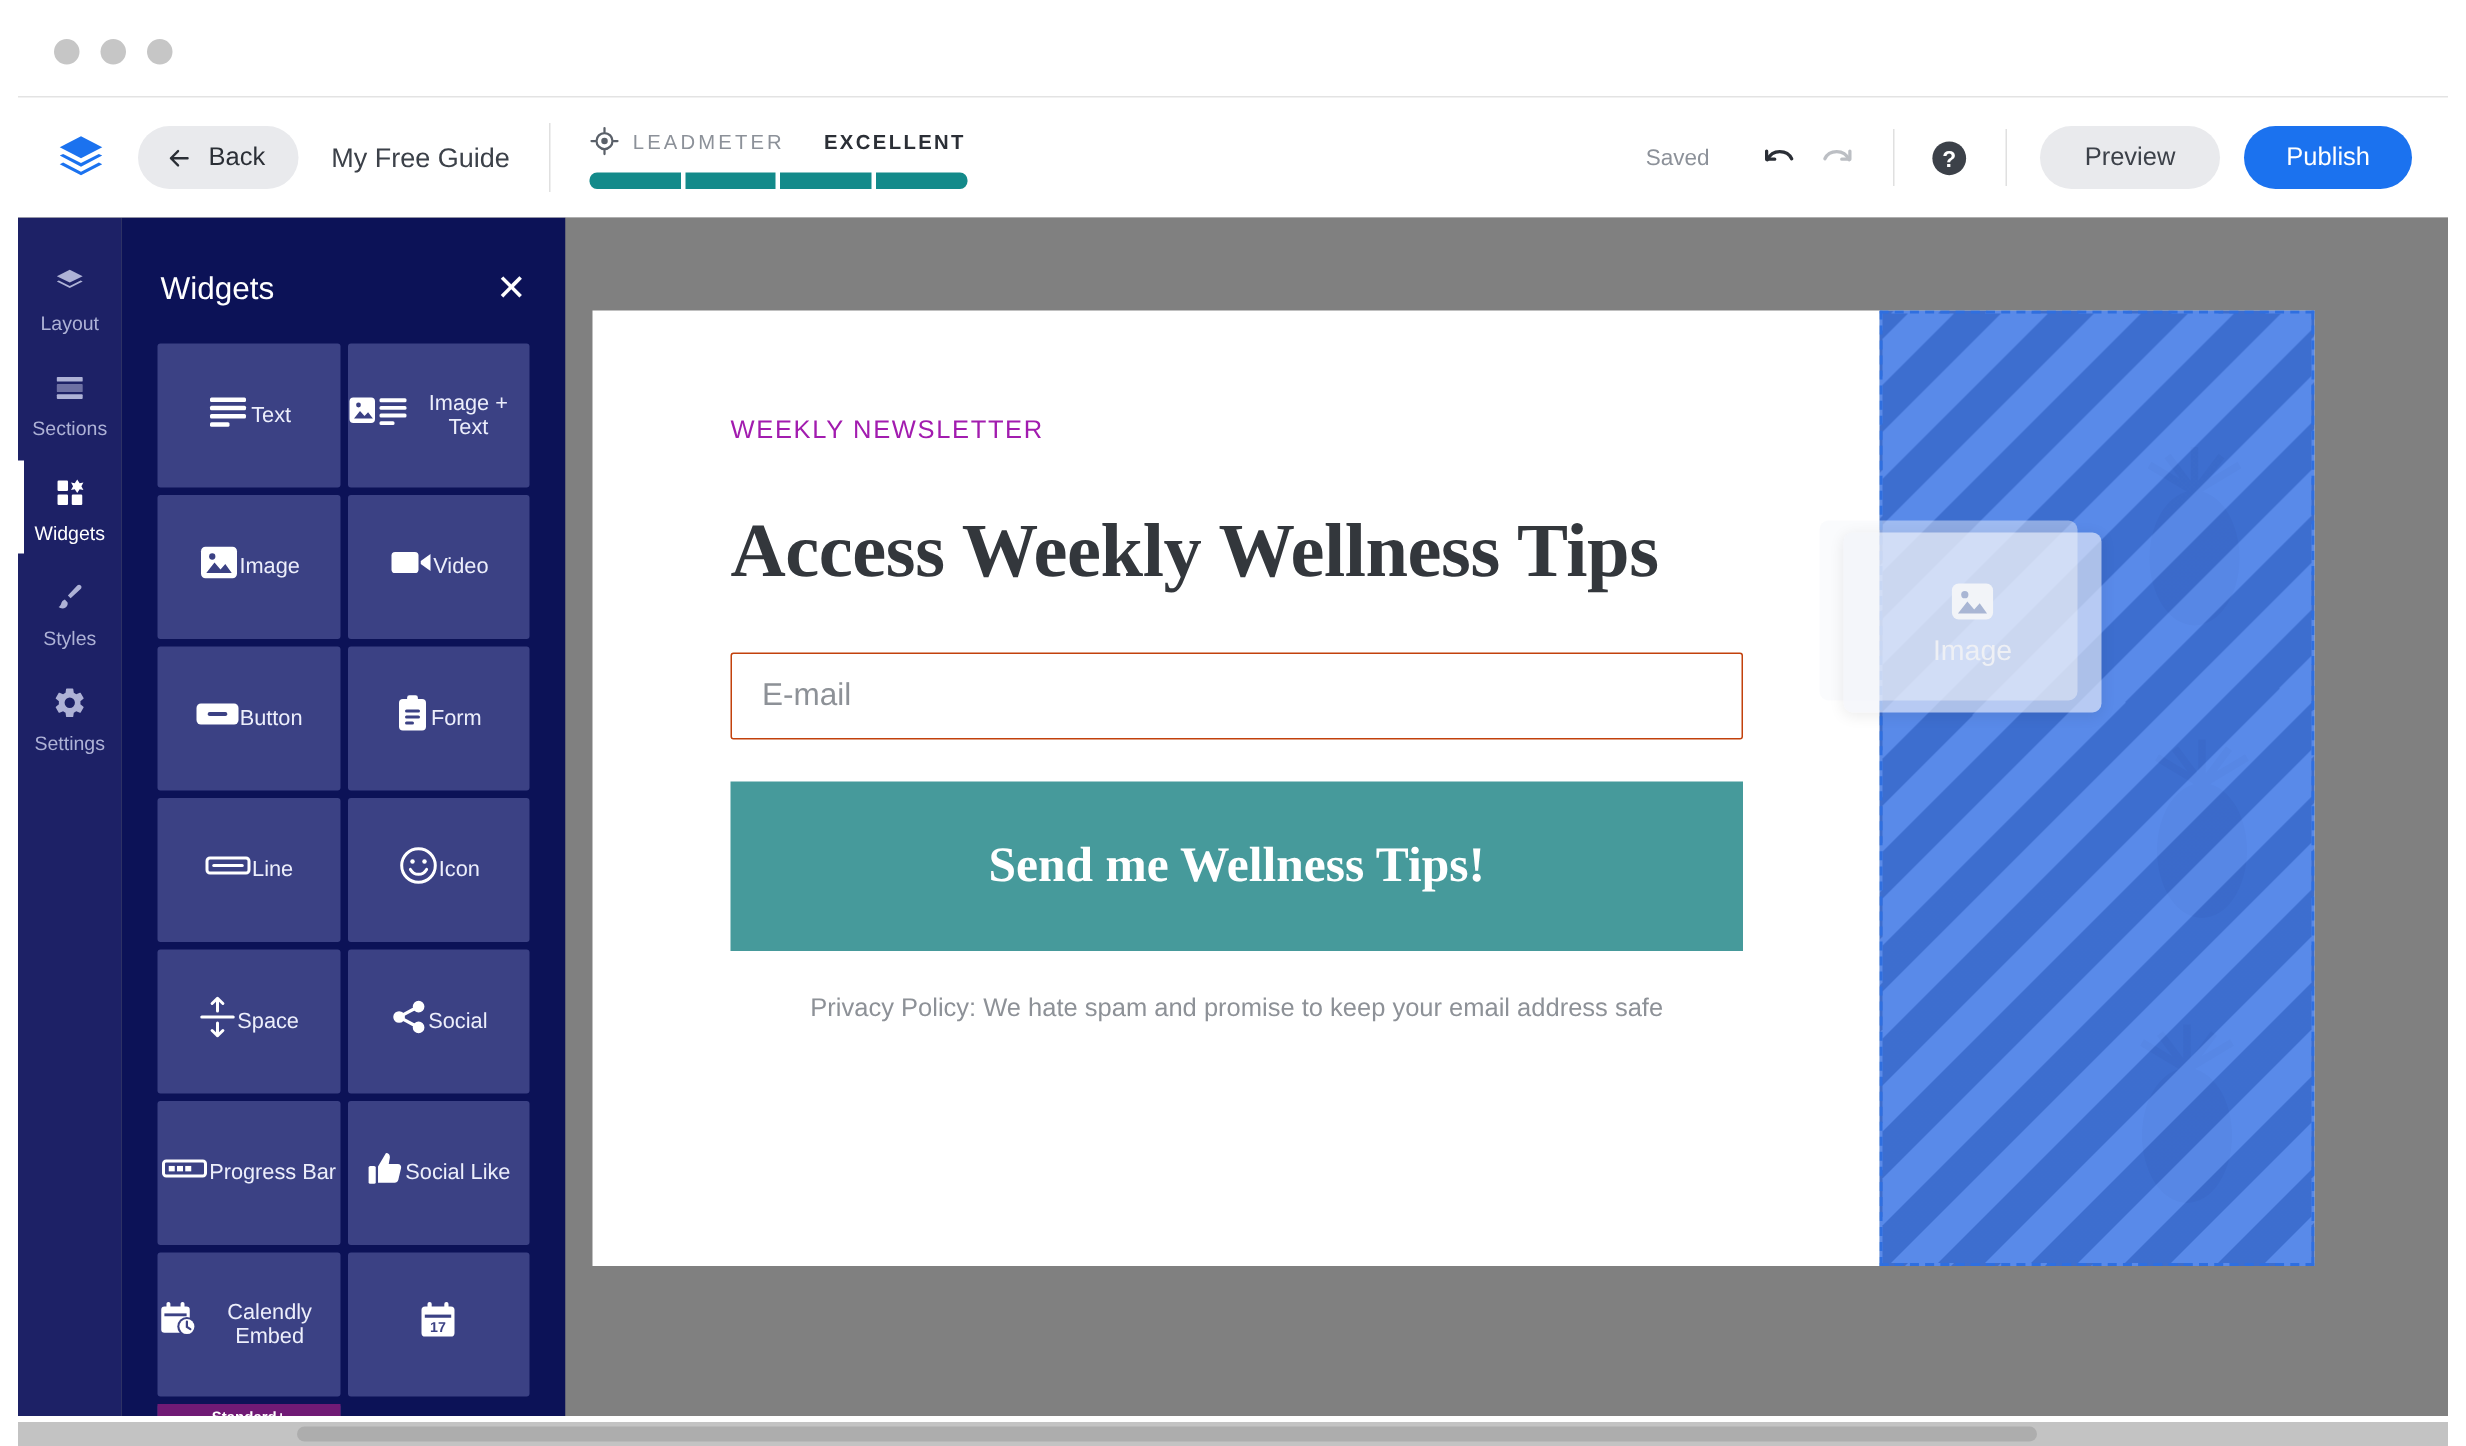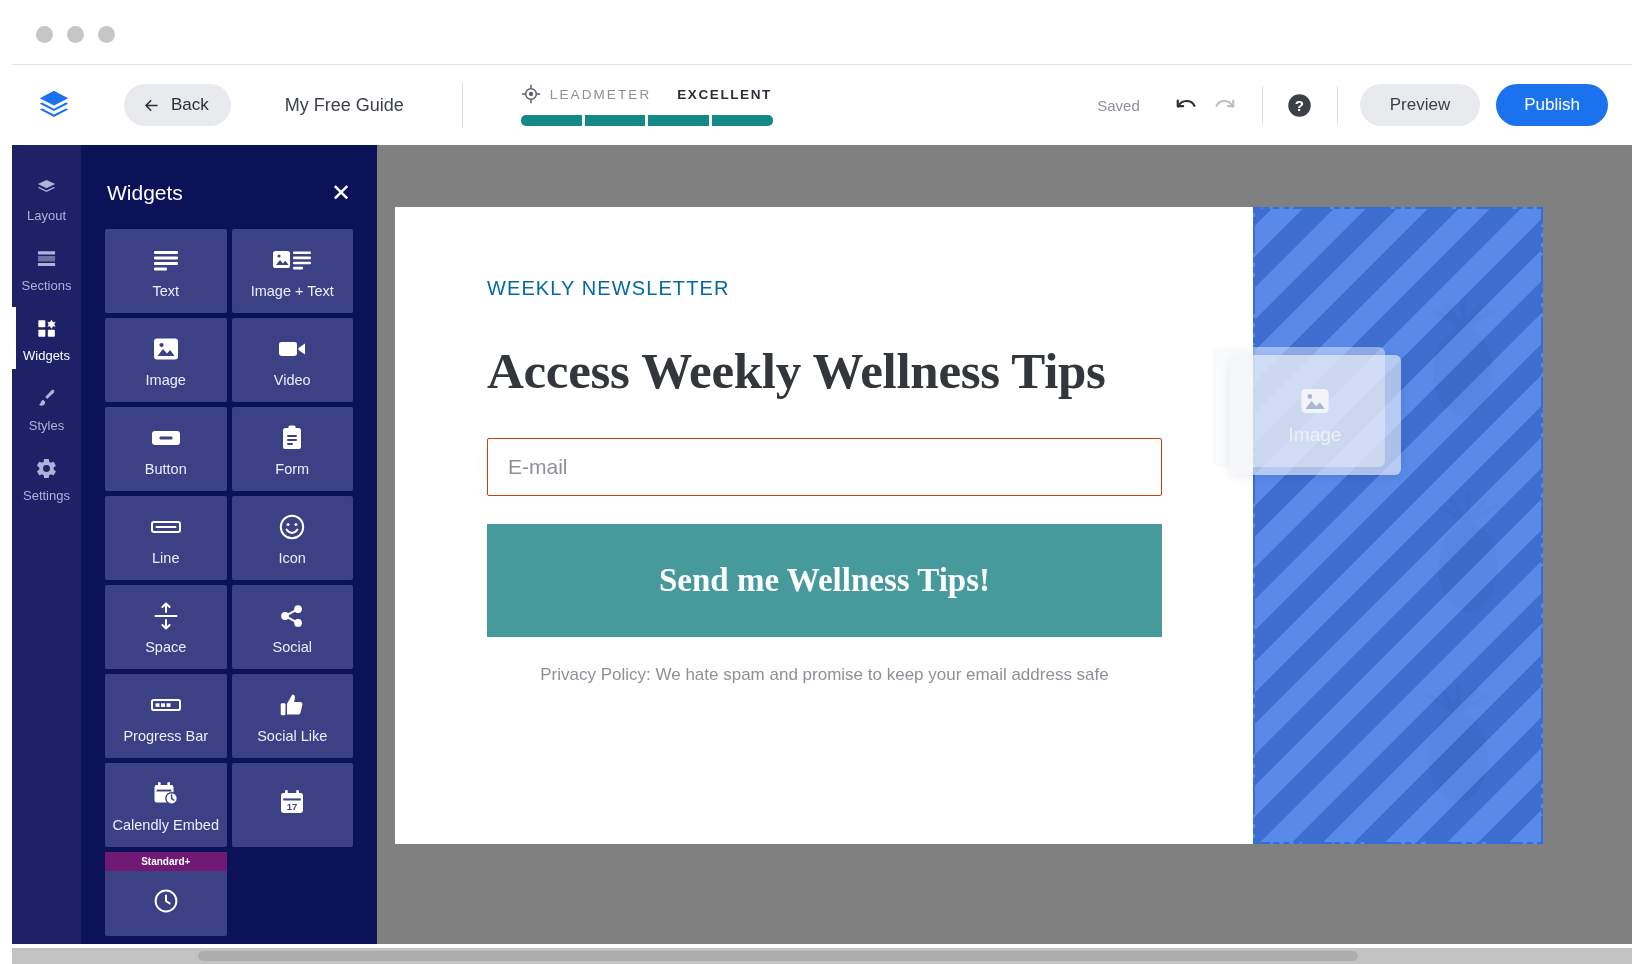--- a/index.html
+++ b/index.html
@@ -30,21 +30,20 @@
   .dot { width: 17px; height: 17px; border-radius: 50%; background: #c6c6c6; }
 
   
   .toolbar {
     position: absolute; left: 12px; top: 64px;
     width: 1620px; height: 81px;
     background: #ffffff;
     border-top: 1px solid #e3e3e3;
     display: flex; align-items: center;
     padding: 0 24px 0 20px;
-    gap: 32px;
   }
   .logo { width: 44px; height: 44px; display:flex; align-items:center; justify-content:center; }
   .back-btn {
     display: flex; align-items: center; gap: 10px;
     background: #e9eaed; border-radius: 22px;
     height: 42px; padding: 0 22px 0 18px;
     margin-left: 16px;
     color: #2b2f36; font-size: 17px;
     cursor: pointer; border: none;
     font-family: "Liberation Sans", sans-serif;
@@ -133,22 +132,22 @@
   .panel-title { color: #ffffff; font-size: 21px; }
   .panel-close { color: #ffffff; font-size: 24px; cursor: pointer; line-height: 1; background:none;border:none; font-family: "Liberation Sans", sans-serif;}
   .widget-grid {
     display: grid; grid-template-columns: 1fr 1fr;
     gap: 5px;
     padding: 14px 24px 0 24px;
   }
   .widget-card {
     position: relative;
     background: #3b4184;
-    height: 84px;
-    display: flex; flex-direction: column;
+    height: 96px;
+    display: flex; flex-direction: row;
     align-items: center; justify-content: center;
     cursor: pointer;
     border-radius: 2px;
   }
   .w-ico { height: 34px; display:flex; align-items:center; justify-content:center; margin-bottom: 6px; }
   .w-label { color: #eceefb; font-size: 14.5px; text-align: center; }
   .badge-standard {
     position: absolute; left: 0; right: 0; top: 0;
     background: #701a75; color: #ffffff;
     font-size: 10px; font-weight: bold; text-align: center;
@@ -164,21 +163,21 @@
   .canvas {
     position: absolute; left: 18px; top: 62px;
     width: 1148px; height: 637px;
     background: #ffffff;
     display: flex;
   }
   .canvas-left {
     width: 858px; padding: 70px 0 0 92px;
   }
   .eyebrow {
-    font-size: 20px; letter-spacing: 1.1px; color: #0369a1;
+    font-size: 17px; letter-spacing: 1.1px; color: #a21caf;
     margin-bottom: 42px;
   }
   .headline {
     font-family: "Liberation Serif", serif;
     font-size: 51px; font-weight: bold; color: #33373c;
     letter-spacing: -0.3px;
     margin-bottom: 38px;
   }
   .subhead {
     font-size: 28px; color: #4b4f55; font-weight: normal;

